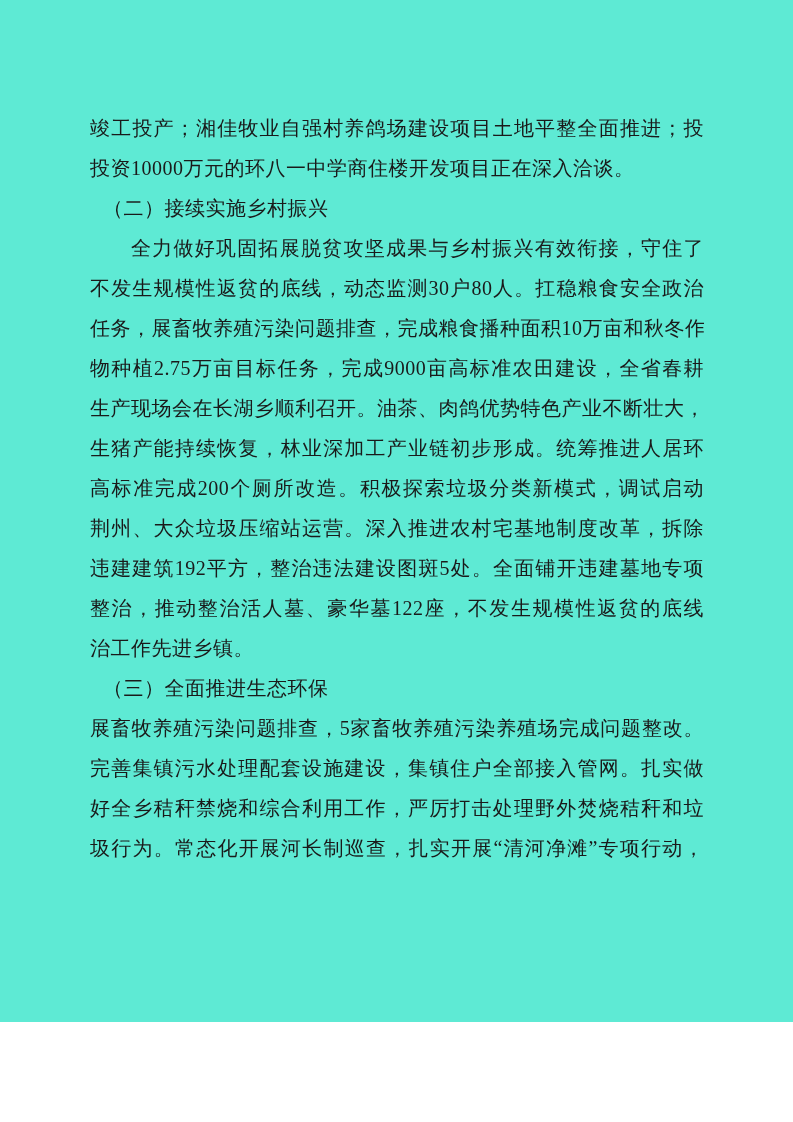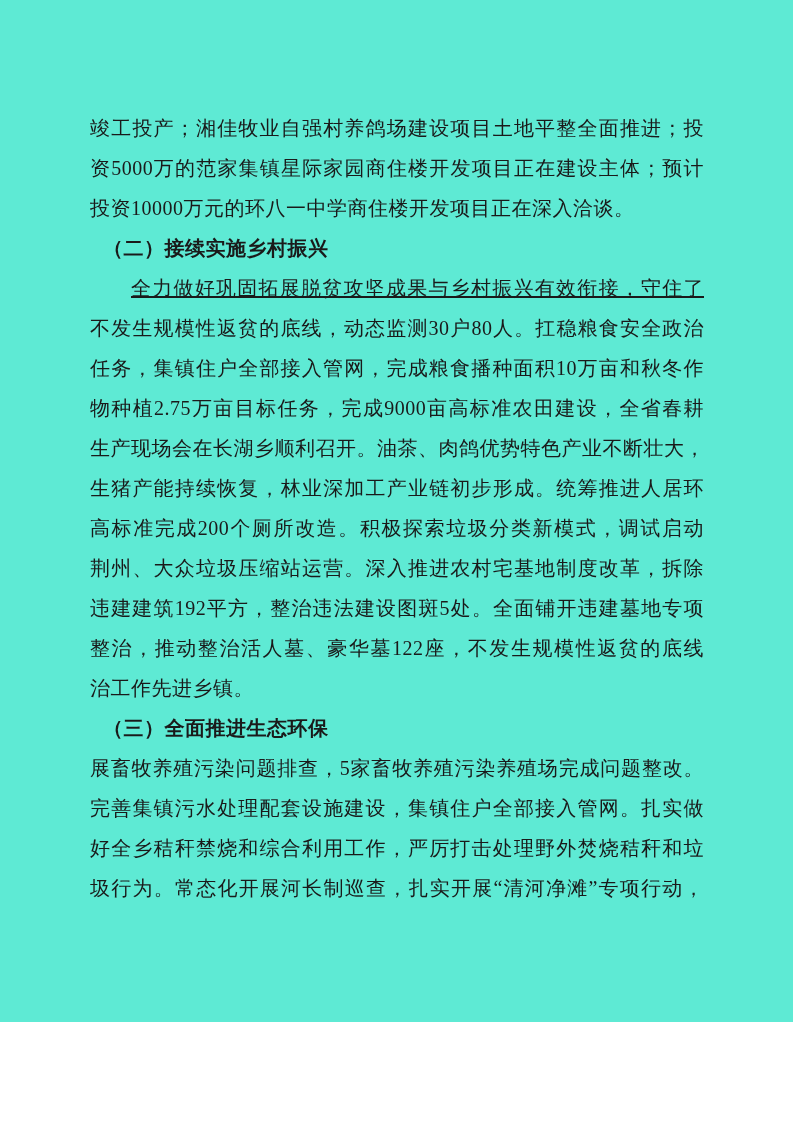--- a/index.html
+++ b/index.html
@@ -28,52 +28,50 @@
     text-align-last: justify;
     text-justify: inter-character;
     overflow: hidden;
     white-space: nowrap;
   }
   .line.end {
     text-align: center;
     text-align-last: left;
   }
   .line.heading {
-    font-weight: bold;
+    font-weight: normal;
     text-align: left;
     text-align-last: left;
     padding-left: 13px;
   }
   .line.indent {
     text-indent: 41px;
-    text-decoration: underline;
   }
   .footer {
     position: absolute;
     left: 12px;
     top: 1036px;
     width: 100%;
     text-align: center;
     font-size: 14px;
     line-height: 22px;
     color: #1a1a1a;
   }
 </style>
 </head>
 <body>
 
 <div class="page">
   <div class="content">
     <div class="line">竣工投产；湘佳牧业自强村养鸽场建设项目土地平整全面推进；投</div>
-    <div class="line">资5000万的范家集镇星际家园商住楼开发项目正在建设主体；预计</div>
     <div class="line end">投资10000万元的环八一中学商住楼开发项目正在深入洽谈。</div>
     <div class="line heading">（二）接续实施乡村振兴</div>
     <div class="line indent">全力做好巩固拓展脱贫攻坚成果与乡村振兴有效衔接，守住了</div>
     <div class="line">不发生规模性返贫的底线，动态监测30户80人。扛稳粮食安全政治</div>
-    <div class="line">任务，集镇住户全部接入管网，完成粮食播种面积10万亩和秋冬作</div>
+    <div class="line">任务，展畜牧养殖污染问题排查，完成粮食播种面积10万亩和秋冬作</div>
     <div class="line">物种植2.75万亩目标任务，完成9000亩高标准农田建设，全省春耕</div>
     <div class="line">生产现场会在长湖乡顺利召开。油茶、肉鸽优势特色产业不断壮大，</div>
     <div class="line">生猪产能持续恢复，林业深加工产业链初步形成。统筹推进人居环</div>
     <div class="line">高标准完成200个厕所改造。积极探索垃圾分类新模式，调试启动</div>
     <div class="line">荆州、大众垃圾压缩站运营。深入推进农村宅基地制度改革，拆除</div>
     <div class="line">违建建筑192平方，整治违法建设图斑5处。全面铺开违建墓地专项</div>
     <div class="line">整治，推动整治活人墓、豪华墓122座，不发生规模性返贫的底线</div>
     <div class="line end">治工作先进乡镇。</div>
     <div class="line heading">（三）全面推进生态环保</div>
     <div class="line">展畜牧养殖污染问题排查，5家畜牧养殖污染养殖场完成问题整改。</div>

